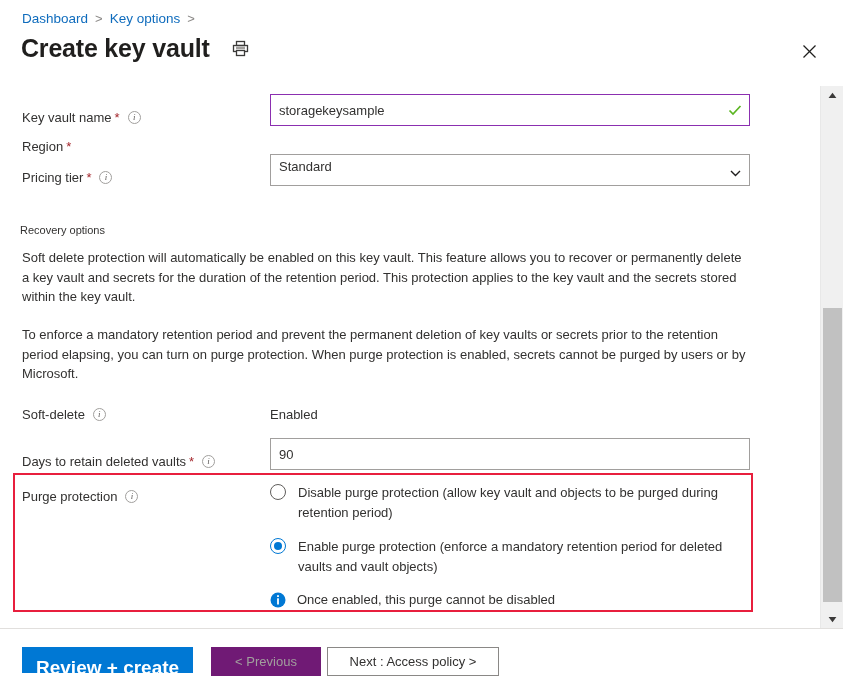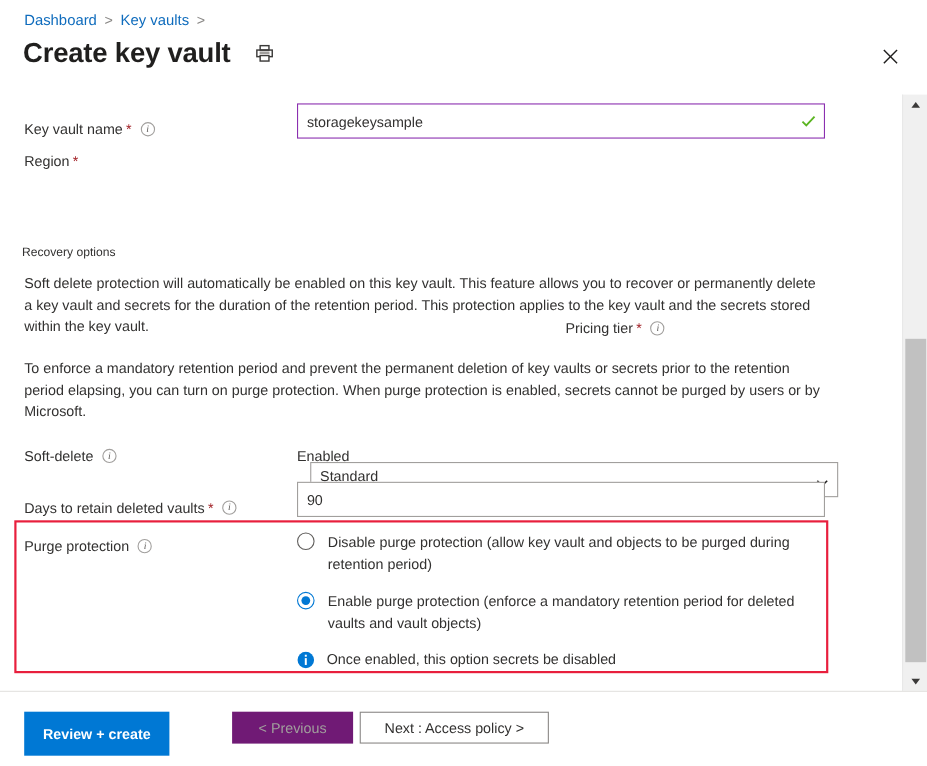--- a/index.html
+++ b/index.html
@@ -273,28 +273,28 @@
   }
   #footer {
     position: absolute;
     left: 0; top: 629px;
     width: 843px; height: 67px;
     background: #ffffff;
   }
   #btn-review {
     position: absolute;
     left: 22px; top: 18px;
-    height: 40px;
+    height: 26px;
     min-width: 132px;
     padding: 10px 14px;
     background: #0078d4;
     color: #ffffff;
     border: none;
     font-family: "Liberation Sans", sans-serif;
-    font-size: 13px;
+    font-size: 19px;
     font-weight: bold;
     cursor: pointer;
   }
   #btn-previous {
     position: absolute;
     left: 211px; top: 18px;
     height: 29px;
     min-width: 110px;
     padding: 0 14px;
     background: #701a75;
@@ -317,21 +317,21 @@
     font-size: 13px;
     cursor: pointer;
   }
 </style>
 </head>
 <body>
 
 <div id="breadcrumb">
   <span class="crumb-link">Dashboard</span>
   <span class="crumb-sep">&gt;</span>
-  <span class="crumb-link">Key vaults</span>
+  <span class="crumb-link">Key options</span>
   <span class="crumb-sep">&gt;</span>
 </div>
 
 <div id="title-row">
   <div id="page-title">Create key vault</div>
   <div id="print-button">
     <svg width="17" height="17" viewBox="0 0 17 17">
       <rect x="4.5" y="1.5" width="8" height="4" fill="none" stroke="#3b3a39" stroke-width="1.3"></rect>
       <rect x="1.5" y="5.5" width="14" height="6" fill="none" stroke="#3b3a39" stroke-width="1.3"></rect>
       <rect x="4" y="6.8" width="9" height="2.4" fill="#a19f9d"></rect>
@@ -365,21 +365,21 @@
     </div>
   </div>
 
   <div class="field-row" style="top:51px;">
     <div class="field-label">
       <span>Region</span>
       <span class="req-star">*</span>
     </div>
   </div>
 
-  <div class="field-row" style="top:90px;flex-direction:column;">
+  <div class="field-row" style="top:72px;">
     <div class="field-label">
       <span>Pricing tier</span>
       <span class="req-star">*</span>
       <span class="info-icon">i</span>
     </div>
     <div class="control-wrap">
       <div class="select-box">
         <span class="select-value">Standard</span>
         <span class="chevron">
           <svg width="13" height="13" viewBox="0 0 13 13">
@@ -440,21 +440,21 @@
     </div>
 
     <div class="note-line">
       <span class="note-icon">
         <svg width="16" height="16" viewBox="0 0 16 16">
           <circle cx="8" cy="8" r="7.5" fill="#0078d4"></circle>
           <rect x="7.1" y="3.2" width="1.8" height="1.8" fill="#ffffff"></rect>
           <rect x="7.1" y="6.3" width="1.8" height="6.2" fill="#ffffff"></rect>
         </svg>
       </span>
-      <span class="note-text">Once enabled, this option secrets be disabled</span>
+      <span class="note-text">Once enabled, this purge cannot be disabled</span>
     </div>
 
   </div>
 </div>
 
 <div id="scrollbar">
   <div id="scroll-up">
     <svg width="9" height="7" viewBox="0 0 9 7">
       <polygon points="4.5,0.8 8.4,6 0.6,6" fill="#3b3a39"></polygon>
     </svg>

